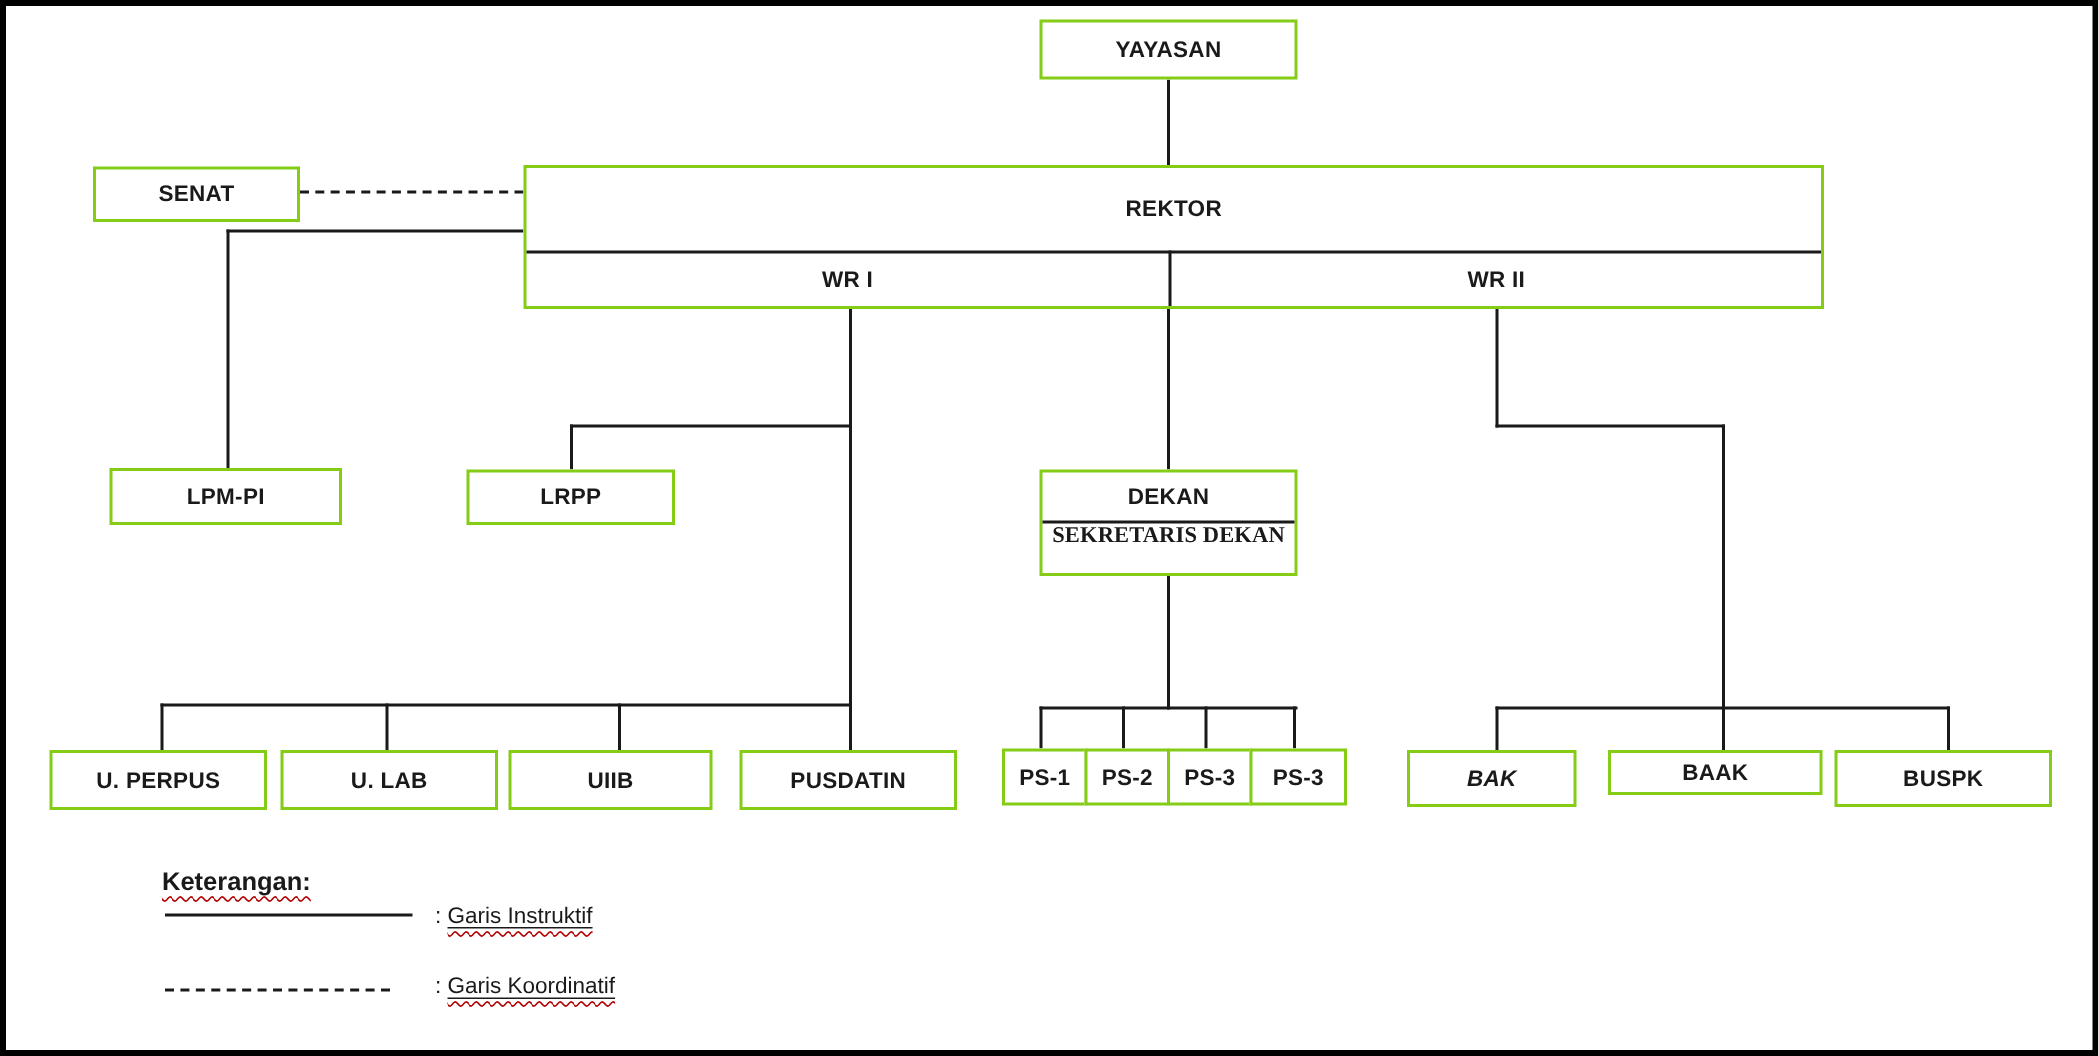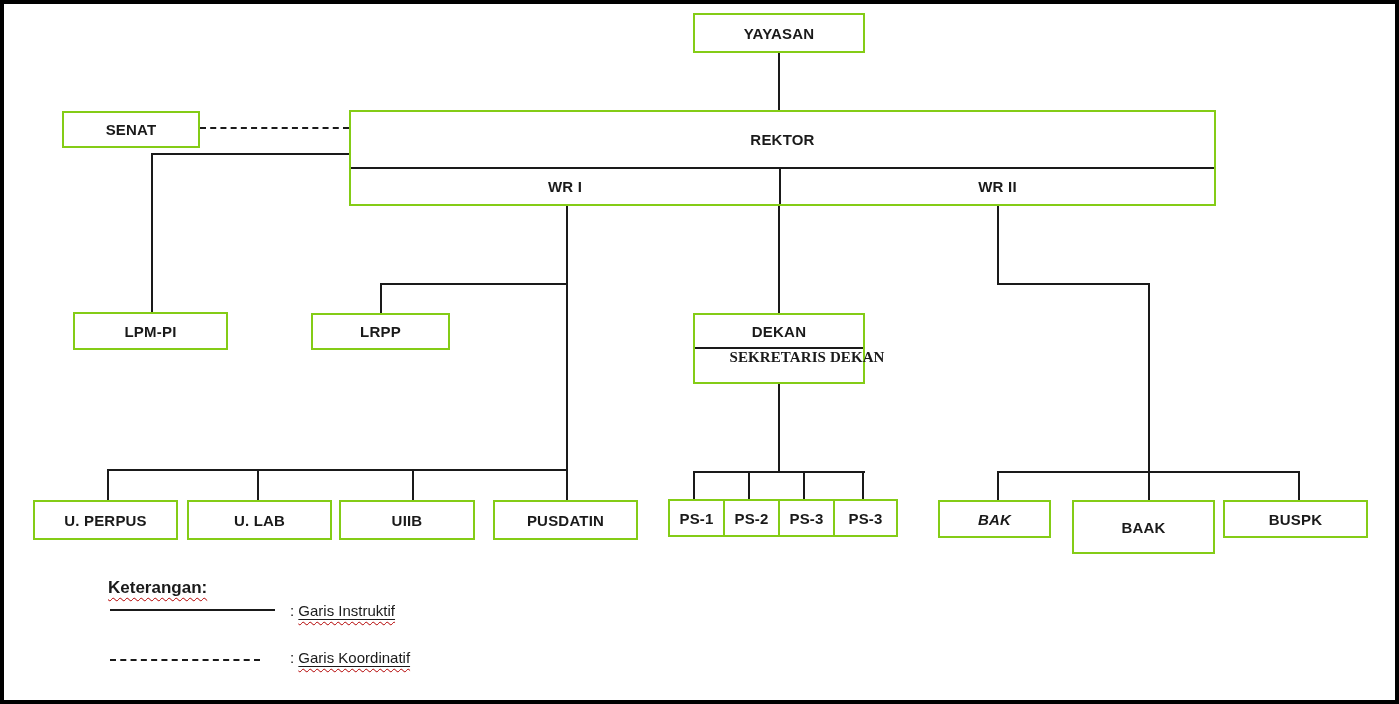--- a/index.html
+++ b/index.html
@@ -131,21 +131,21 @@
 
   <div class="box" style="left:311px;top:313px;width:139px;height:37px;">
     <span>LRPP</span>
   </div>
 
   <div class="box" style="left:693px;top:313px;width:172px;height:71px;">
     <div class="cell" style="left:0;top:0;width:168px;height:32px;">
       <span>DEKAN</span>
     </div>
     <div class="divider-h" style="top:32px;"></div>
-    <div class="cell serif" style="left:0;top:34px;width:168px;height:16px;padding-left:28px;">
+    <div class="cell serif" style="left:0;top:34px;width:168px;height:16px;">
       <span>SEKRETARIS DEKAN</span>
     </div>
   </div>
 
   <div class="box" style="left:33px;top:500px;width:145px;height:40px;justify-content:center;">
     <span>U. PERPUS</span>
   </div>
   <div class="box" style="left:187px;top:500px;width:145px;height:40px;">
     <span>U. LAB</span>
   </div>
@@ -165,21 +165,21 @@
   <div class="box" style="left:778px;top:499px;width:57px;height:38px;">
     <span>PS-3</span>
   </div>
   <div class="box" style="left:833px;top:499px;width:65px;height:38px;">
     <span>PS-3</span>
   </div>
 
   <div class="box" style="left:938px;top:500px;width:113px;height:38px;font-style:italic;">
     <span>BAK</span>
   </div>
-  <div class="box" style="left:1072px;top:500px;width:143px;height:54px;">
+  <div class="box" style="left:1072px;top:500px;width:143px;height:30px;">
     <span>BAAK</span>
   </div>
   <div class="box" style="left:1223px;top:500px;width:145px;height:38px;">
     <span>BUSPK</span>
   </div>
 
   <div class="legend-title" style="left:108px;top:578px;">Keterangan:</div>
 
   <div class="hline" style="left:110px;top:609px;width:165px;"></div>
   <div class="legend-item" style="left:290px;top:602px;">

